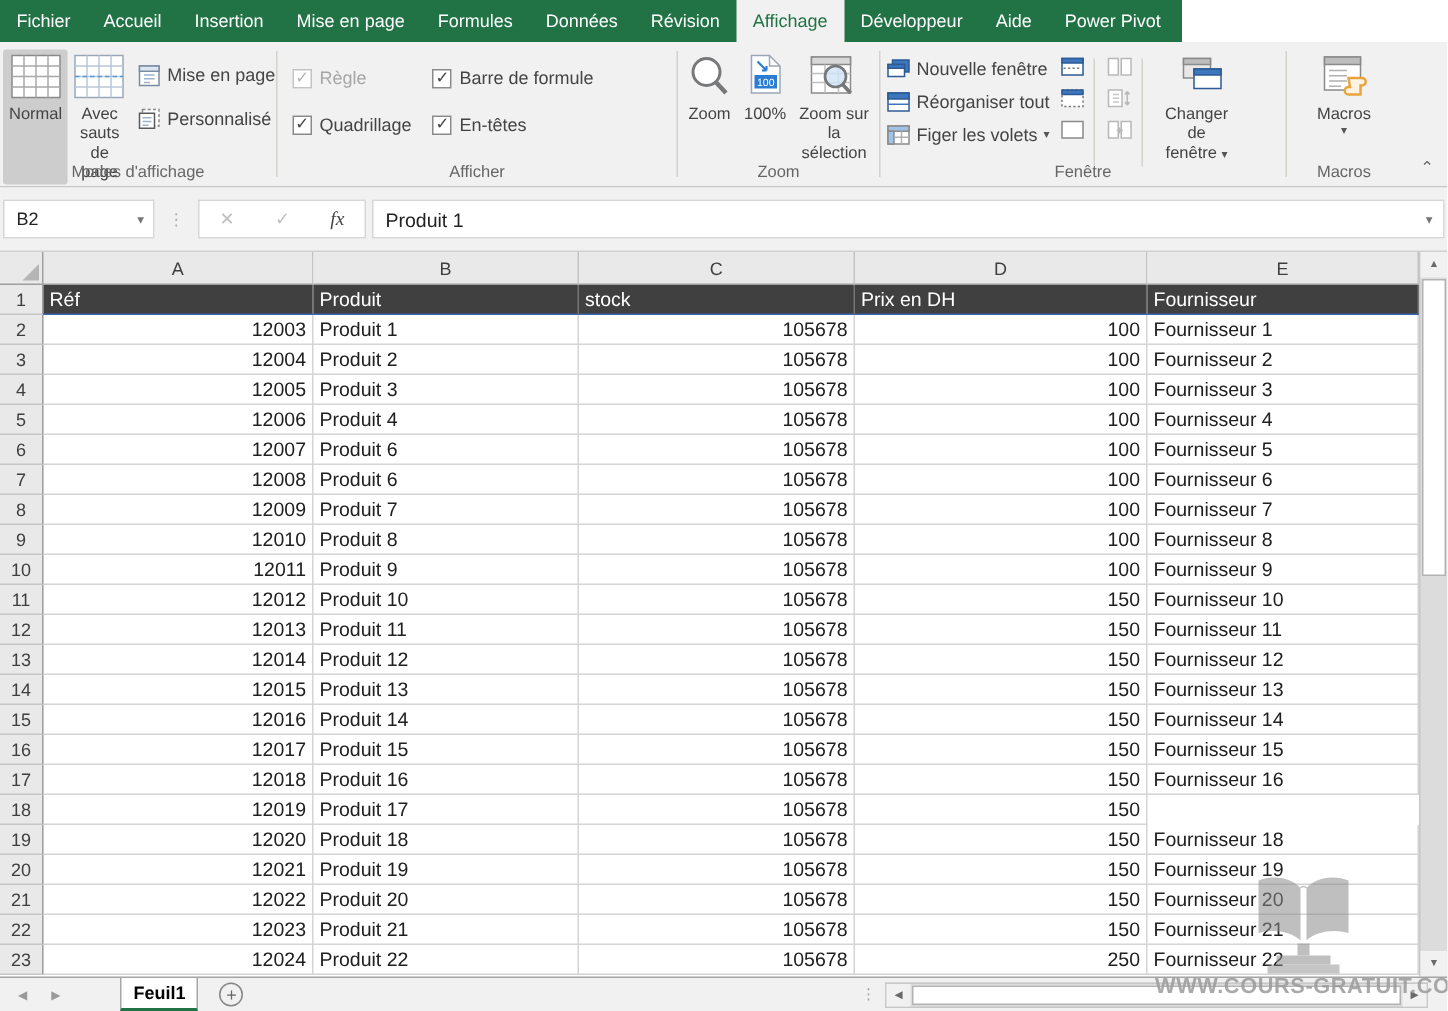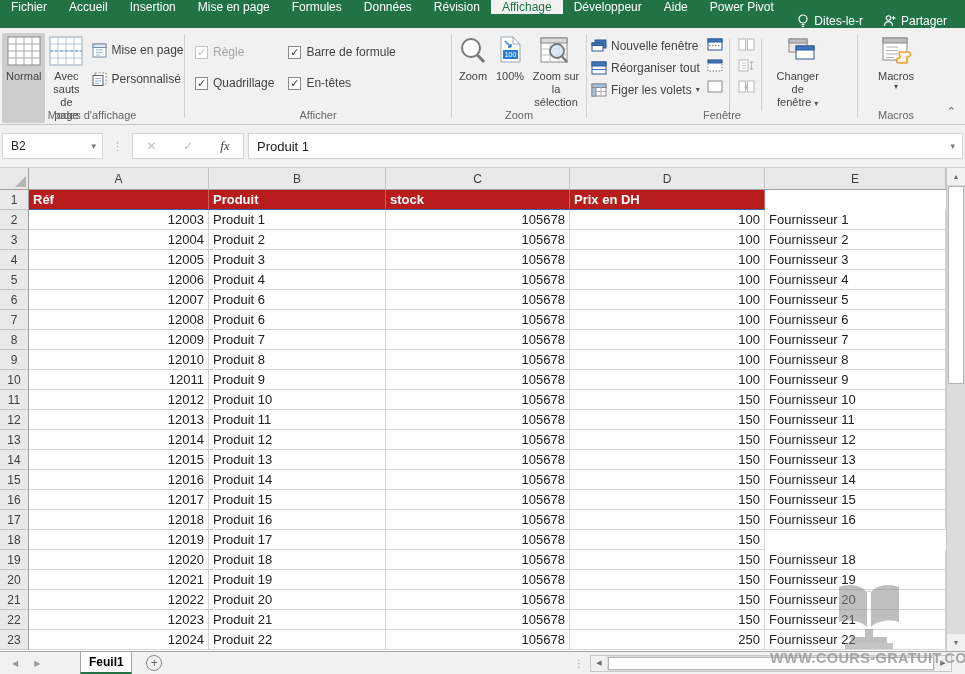--- a/index.html
+++ b/index.html
@@ -1,20 +1,20 @@
 <!DOCTYPE html>
 <html><head>
 <meta charset="utf-8">
 <style>
   * { margin:0; padding:0; box-sizing:border-box; }
   html,body { width:965px; height:674px; overflow:hidden; }
   body { font-family:"Liberation Sans","DejaVu Sans",sans-serif; background:#fff; position:relative; }
 
   
-  .tabbar { position:absolute; top:0; left:0; width:965px; height:28px; background:#217346; display:flex; align-items:stretch; color:#fff; font-size:12px;flex-direction:column; }
+  .tabbar { position:absolute; top:0; left:0; width:788px; height:28px; background:#217346; display:flex; align-items:stretch; color:#fff; font-size:12px; }
   .tabs { display:flex; }
   .tab { padding:0 11px; display:flex; align-items:center; cursor:default; white-space:nowrap; }
   .tab.active { background:#f1f1f1; color:#217346; }
   .tabbar-right { margin-left:auto; display:flex; align-items:center; gap:4px; padding-right:10px; }
   .tellme, .share { display:flex; gap:5px; padding:0 8px; }
   .bulb-svg, .person-svg { display:block; }
 
   
   .ribbon { position:absolute; top:28px; left:0; width:965px; height:97px; background:#f1f1f1; border-bottom:1px solid #c6c6c6; display:flex; padding:3px 0 0 2px; color:#444; }
   .rgroup { position:relative; display:flex; flex-direction:column; height:92px; }
@@ -62,21 +62,21 @@
   
   .sheet { position:absolute; top:168px; left:0; width:946px; height:483px; background:#fff; overflow:hidden; }
   .gridrow { display:flex; }
   .c0{width:29px;} .c1{width:180px;} .c2{width:177px;} .c3{width:184px;} .c4{width:195px;} .c5{width:181px;}
   .colhdr { height:22px; background:#e9e9e9; border-right:1px solid #c4c4c4; border-bottom:1px solid #9e9e9e; color:#3f3f3f; font-size:12px; display:flex; align-items:center; justify-content:center; }
   .corner { height:22px; background:#e9e9e9; border-right:1px solid #9e9e9e; border-bottom:1px solid #9e9e9e; position:relative; }
   .corner-tri { position:absolute; right:2px; bottom:2px; width:0; height:0; border-left:11px solid transparent; border-bottom:11px solid #b5b5b5; }
   .rownum { height:20px; background:#e9e9e9; border-right:1px solid #9e9e9e; border-bottom:1px solid #c6c6c6; color:#3f3f3f; font-size:12px; display:flex; align-items:center; justify-content:center; }
   .cell { height:20px; border-right:1px solid #d4d4d4; border-bottom:1px solid #d4d4d4; font-size:13px; color:#202020; display:flex; align-items:center; padding:0 4px; white-space:nowrap; overflow:hidden; }
   .cell.ar { justify-content:flex-end; }
-  .row-blue .cell { background:#b91c1c; color:#fff; border-right:1px solid rgba(255,255,255,.28); border-bottom:1px solid #3a65af;font-weight:bold; }
+  .row-blue .cell { background:#404040; color:#fff; border-right:1px solid rgba(255,255,255,.28); border-bottom:1px solid #3a65af; }
 
   
   .vscroll { position:absolute; top:168px; left:946px; width:19px; height:483px; background:#dcdcdc; border-left:1px solid #c8c8c8; display:flex; flex-direction:column; }
   .vs-arrow { height:17px; background:#f1f1f1; color:#6a6a6a; font-size:7px; display:flex; align-items:center; justify-content:center; }
   .vs-thumb { height:198px; background:#fff; border:1px solid #b3b3b3; margin:1px 1px 0 1px; }
   .vs-track { flex:1; }
   .vs-arrow.bottom { margin-top:auto; }
 
   
   .bottombar { position:absolute; top:651px; left:0; width:965px; height:23px; background:#f1f1f1; border-top:1px solid #a6a6a6; display:flex; align-items:stretch; font-size:12px; }
@@ -403,20 +403,21 @@
     <div class="colhdr c3">C</div>
     <div class="colhdr c4">D</div>
     <div class="colhdr c5">E</div>
   </div>
   <div class="gridrow row-blue">
     <div class="rownum c0">1</div>
     <div class="cell c1">Réf</div>
     <div class="cell c2">Produit</div>
     <div class="cell c3">stock</div>
     <div class="cell c4">Prix en DH</div>
+    <div class="cell c5">Fournisseur</div>
   </div>
   <div id="data-rows">
       <div class="gridrow">
         <div class="rownum c0">2</div>
         <div class="cell c1 ar">12003</div>
         <div class="cell c2 al">Produit 1</div>
         <div class="cell c3 ar">105678</div>
         <div class="cell c4 ar">100</div>
         <div class="cell c5 al">Fournisseur 1</div>
       </div>

